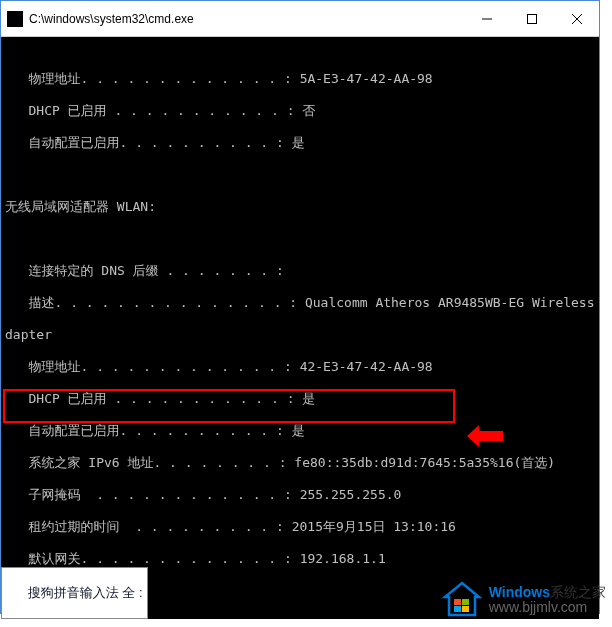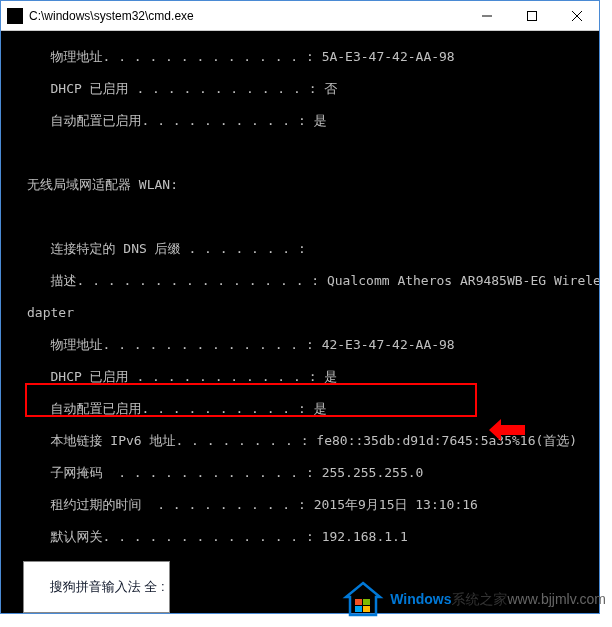--- a/index.html
+++ b/index.html
@@ -12,21 +12,21 @@
       position: relative;
     }
     .window {
       width: 600px;
       height: 614px;
       border: 1px solid #4a8ad4;
       background: #000;
       position: relative;
     }
     .titlebar {
-      height: 30px;
+      height: 36px;
       background: #fff;
       display: flex;
       align-items: center;
       border-bottom: 1px solid #ccc;
     }
     .titlebar-icon {
       width: 16px;
       height: 16px;
       margin: 0 6px;
       background: #000;
@@ -49,27 +49,26 @@
       justify-content: center;
       font-size: 11px;
       color: #000;
       font-family: "Segoe UI", sans-serif;
     }
     .terminal {
       background: #000;
       color: #c0c0c0;
       font-size: 13px;
       line-height: 16px;
-      padding: 2px 4px;
+      padding: 18px 4px;
       white-space: pre;
       font-family: "NSimSun", "SimSun", "Consolas", monospace;
       height: calc(100% - 30px);
       overflow: hidden;
       position: relative;
-      margin-left: 22px;
     }
     .line { display: block; }
     .highlight-box {
       position: absolute;
       border: 2px solid #ff0000;
       pointer-events: none;
     }
     .arrow {
       position: absolute;
       pointer-events: none;
@@ -84,20 +83,21 @@
       gap: 6px;
       font-family: "Microsoft YaHei", sans-serif;
     }
     .wm-icon {
       width: 42px;
       height: 42px;
       position: relative;
     }
     .wm-text {
       display: flex;
+      flex-direction: column;
       line-height: 1.1;
     }
     .wm-text .l1 {
       font-size: 14px;
       color: #0078d7;
       font-weight: bold;
     }
     .wm-text .l1 .cn { color: #333; font-weight: normal; }
     .wm-text .l2 {
       font-size: 14px;
@@ -148,21 +148,21 @@
 <span class="line"><span>   自动配置已启用. . . . . . . . . . : </span><span>是</span></span>
 <span class="line"> </span>
 <span class="line">无线局域网适配器 WLAN:</span>
 <span class="line"> </span>
 <span class="line">   连接特定的 DNS 后缀 . . . . . . . :</span>
 <span class="line"><span>   描述. . . . . . . . . . . . . . . : </span><span>Qualcomm Atheros AR9485WB-EG Wireless Network A</span></span>
 <span class="line">dapter</span>
 <span class="line"><span>   物理地址. . . . . . . . . . . . . : </span><span>42-E3-47-42-AA-98</span></span>
 <span class="line"><span>   DHCP 已启用 . . . . . . . . . . . : </span><span>是</span></span>
 <span class="line"><span>   自动配置已启用. . . . . . . . . . : </span><span>是</span></span>
-<span class="line"><span>   本地链接 IPv6 地址. . . . . . . . : </span><span>fe80::35db:d91d:7645:5a35%16(首选)</span></span>
+<span class="line"><span>   系统之家 IPv6 地址. . . . . . . . : </span><span>fe80::35db:d91d:7645:5a35%16(首选)</span></span>
 <span class="line"><span>   子网掩码  . . . . . . . . . . . . : </span><span>255.255.255.0</span></span>
 <span class="line"><span>   租约过期的时间  . . . . . . . . . : </span><span>2015年9月15日 13:10:16</span></span>
 <span class="line"><span>   默认网关. . . . . . . . . . . . . : </span><span>192.168.1.1</span></span>
 
 
 
 
 
 
 

